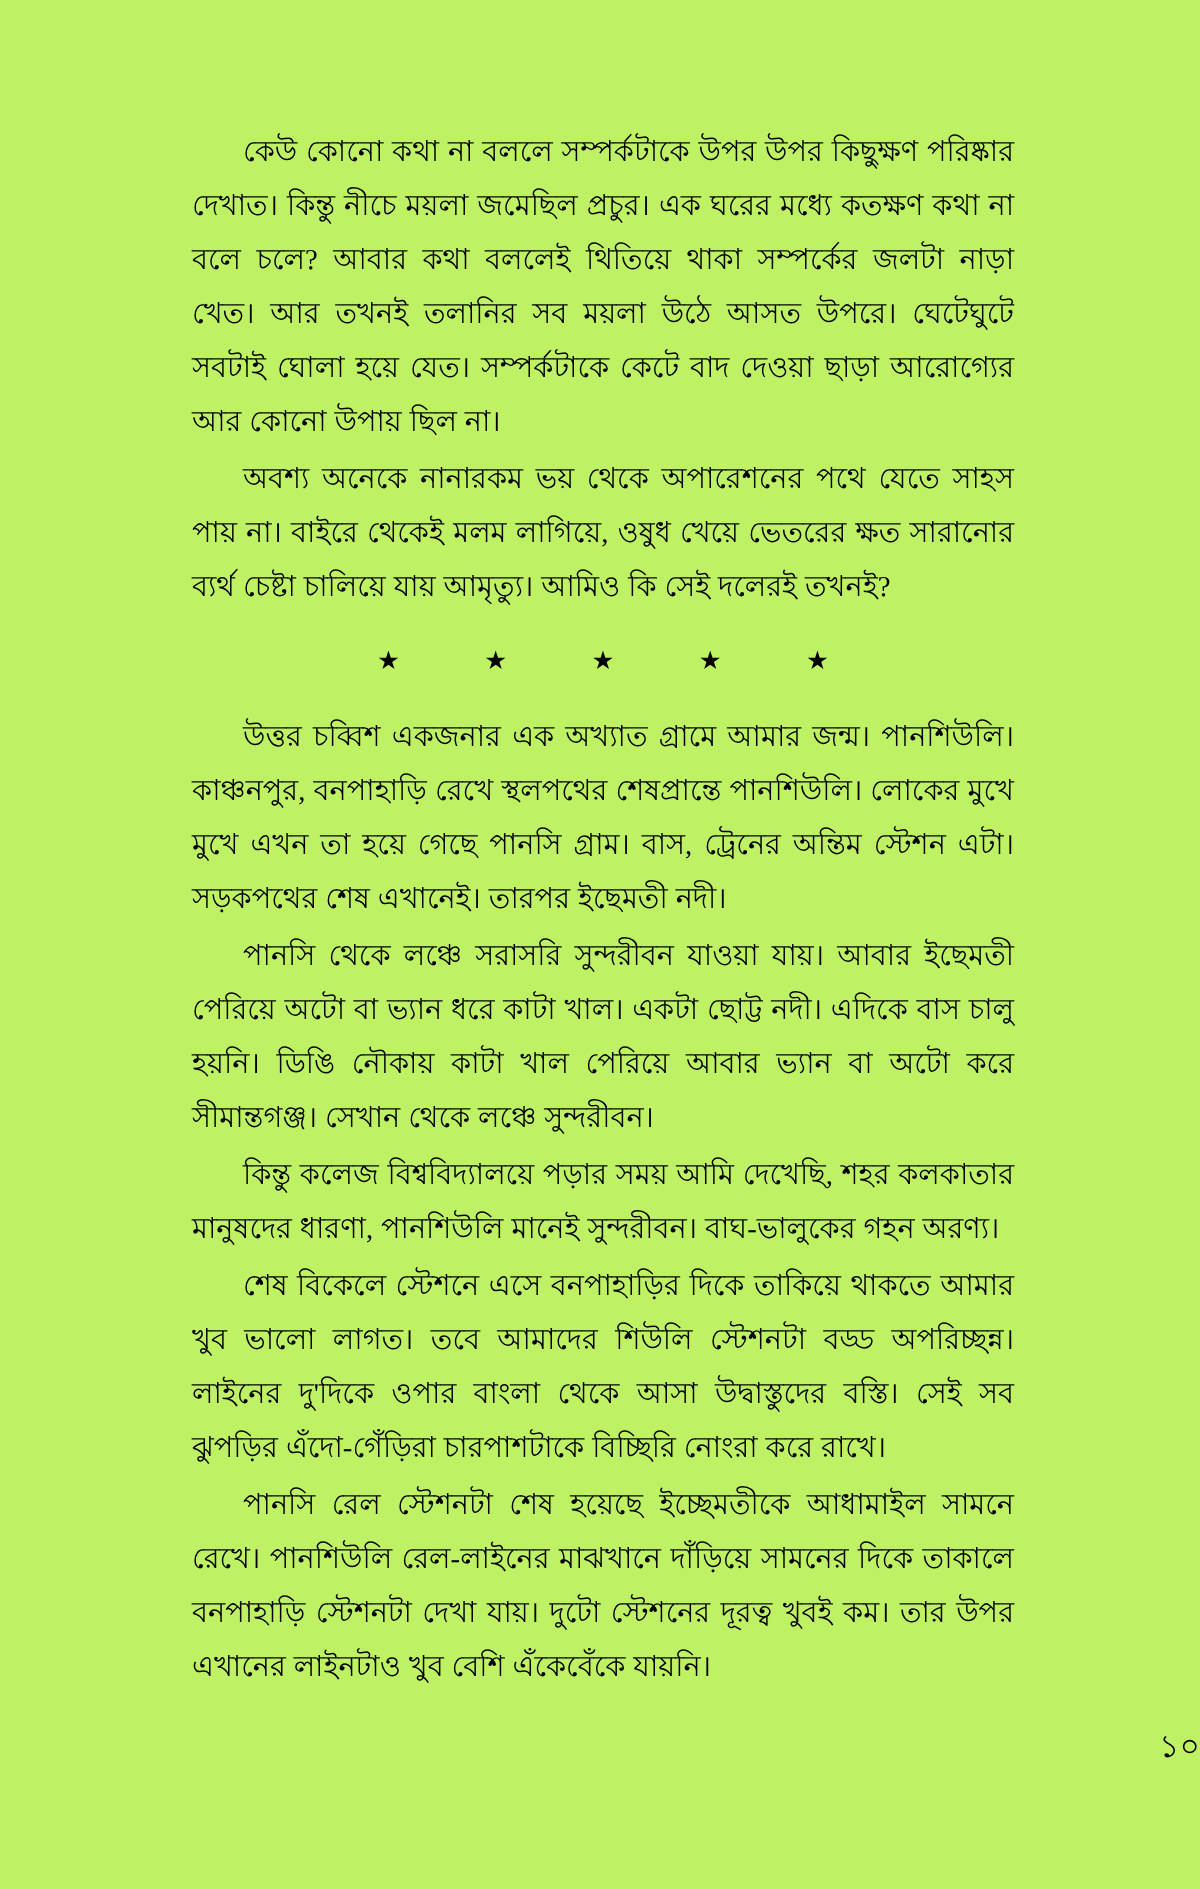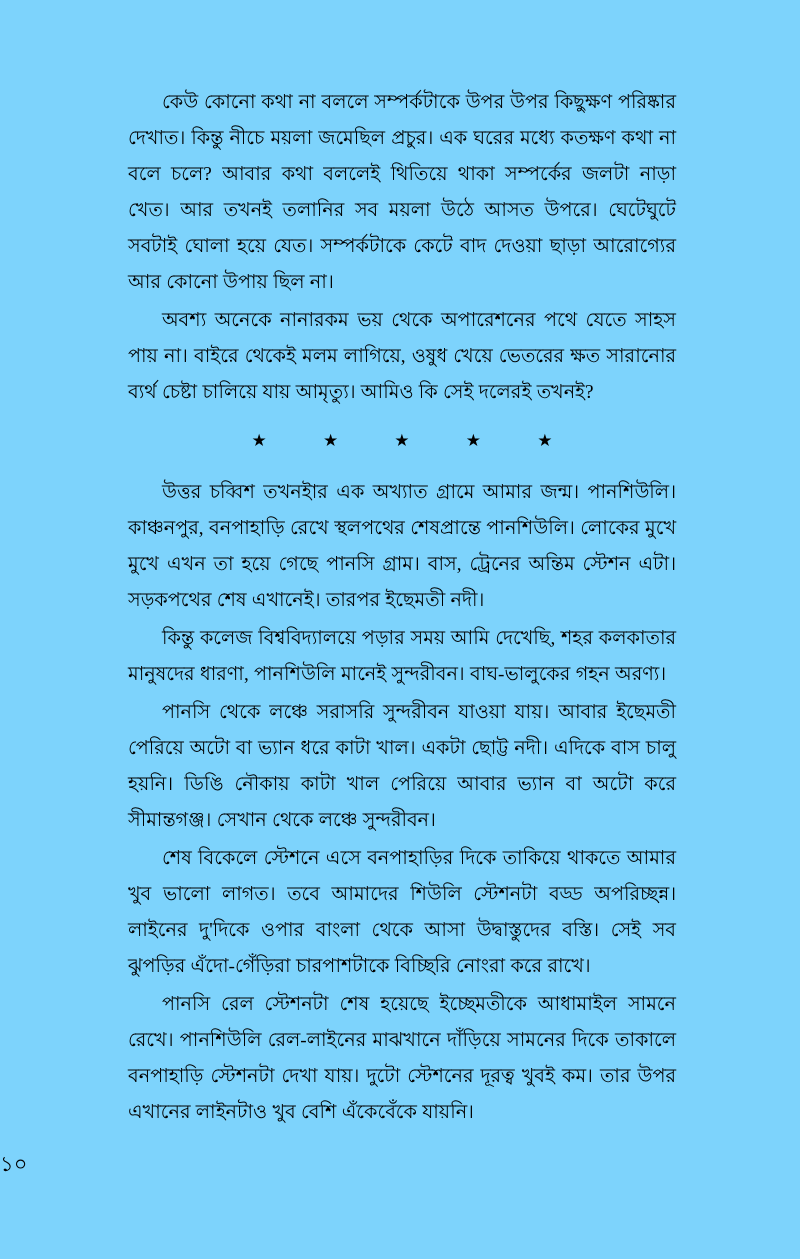--- a/index.html
+++ b/index.html
@@ -7,21 +7,21 @@
     padding: 0;
     background: #ffffff;
   }
   body {
     font-family: "Liberation Serif", "DejaVu Serif", serif;
   }
   .page {
     position: relative;
     width: 800px;
     height: 1259px;
-    background: #7dd3fc;
+    background: #bef264;
     box-sizing: border-box;
     overflow: hidden;
   }
   .content {
     position: absolute;
     left: 128px;
     top: 84px;
     width: 548px;
   }
   .para {
@@ -42,34 +42,34 @@
     letter-spacing: 26px;
     color: #000000;
     line-height: 34px;
     padding-left: 26px;
   }
   .page-number {
     position: absolute;
     left: 0;
     right: 0;
     top: 1148px;
-    text-align: left;
+    text-align: right;
     font-size: 21px;
     color: #000000;
     font-family: "Liberation Serif", "DejaVu Serif", serif;
   }
 </style>
 </head>
 <body>
 
 <div class="page">
   <div class="content">
     <p class="para">কেউ কোনো কথা না বললে সম্পর্কটাকে উপর উপর কিছুক্ষণ পরিষ্কার দেখাত। কিন্তু নীচে ময়লা জমেছিল প্রচুর। এক ঘরের মধ্যে কতক্ষণ কথা না বলে চলে? আবার কথা বললেই থিতিয়ে থাকা সম্পর্কের জলটা নাড়া খেত। আর তখনই তলানির সব ময়লা উঠে আসত উপরে। ঘেটেঘুটে সবটাই ঘোলা হয়ে যেত। সম্পর্কটাকে কেটে বাদ দেওয়া ছাড়া আরোগ্যের আর কোনো উপায় ছিল না।</p>
     <p class="para">অবশ্য অনেকে নানারকম ভয় থেকে অপারেশনের পথে যেতে সাহস পায় না। বাইরে থেকেই মলম লাগিয়ে, ওষুধ খেয়ে ভেতরের ক্ষত সারানোর ব্যর্থ চেষ্টা চালিয়ে যায় আমৃত্যু। আমিও কি সেই দলেরই তখনই?</p>
     <div class="stars">★ ★ ★ ★ ★</div>
-    <p class="para">উত্তর চব্বিশ তখনইার এক অখ্যাত গ্রামে আমার জন্ম। পানশিউলি। কাঞ্চনপুর, বনপাহাড়ি রেখে স্থলপথের শেষপ্রান্তে পানশিউলি। লোকের মুখে মুখে এখন তা হয়ে গেছে পানসি গ্রাম। বাস, ট্রেনের অন্তিম স্টেশন এটা। সড়কপথের শেষ এখানেই। তারপর ইছেমতী নদী।</p>
+    <p class="para">উত্তর চব্বিশ একজনার এক অখ্যাত গ্রামে আমার জন্ম। পানশিউলি। কাঞ্চনপুর, বনপাহাড়ি রেখে স্থলপথের শেষপ্রান্তে পানশিউলি। লোকের মুখে মুখে এখন তা হয়ে গেছে পানসি গ্রাম। বাস, ট্রেনের অন্তিম স্টেশন এটা। সড়কপথের শেষ এখানেই। তারপর ইছেমতী নদী।</p>
+    <p class="para">পানসি থেকে লঞ্চে সরাসরি সুন্দরীবন যাওয়া যায়। আবার ইছেমতী পেরিয়ে অটো বা ভ্যান ধরে কাটা খাল। একটা ছোট্ট নদী। এদিকে বাস চালু হয়নি। ডিঙি নৌকায় কাটা খাল পেরিয়ে আবার ভ্যান বা অটো করে সীমান্তগঞ্জ। সেখান থেকে লঞ্চে সুন্দরীবন।</p>
     <p class="para">কিন্তু কলেজ বিশ্ববিদ্যালয়ে পড়ার সময় আমি দেখেছি, শহর কলকাতার মানুষদের ধারণা, পানশিউলি মানেই সুন্দরীবন। বাঘ-ভালুকের গহন অরণ্য।</p>
-    <p class="para">পানসি থেকে লঞ্চে সরাসরি সুন্দরীবন যাওয়া যায়। আবার ইছেমতী পেরিয়ে অটো বা ভ্যান ধরে কাটা খাল। একটা ছোট্ট নদী। এদিকে বাস চালু হয়নি। ডিঙি নৌকায় কাটা খাল পেরিয়ে আবার ভ্যান বা অটো করে সীমান্তগঞ্জ। সেখান থেকে লঞ্চে সুন্দরীবন।</p>
     <p class="para">শেষ বিকেলে স্টেশনে এসে বনপাহাড়ির দিকে তাকিয়ে থাকতে আমার খুব ভালো লাগত। তবে আমাদের শিউলি স্টেশনটা বড্ড অপরিচ্ছন্ন। লাইনের দু'দিকে ওপার বাংলা থেকে আসা উদ্বাস্তুদের বস্তি। সেই সব ঝুপড়ির এঁদো-গেঁড়িরা চারপাশটাকে বিচ্ছিরি নোংরা করে রাখে।</p>
     <p class="para">পানসি রেল স্টেশনটা শেষ হয়েছে ইচ্ছেমতীকে আধামাইল সামনে রেখে। পানশিউলি রেল-লাইনের মাঝখানে দাঁড়িয়ে সামনের দিকে তাকালে বনপাহাড়ি স্টেশনটা দেখা যায়। দুটো স্টেশনের দূরত্ব খুবই কম। তার উপর এখানের লাইনটাও খুব বেশি এঁকেবেঁকে যায়নি।</p>
   </div>
   <div class="page-number">১০</div>
 </div>
 
 </body></html>

